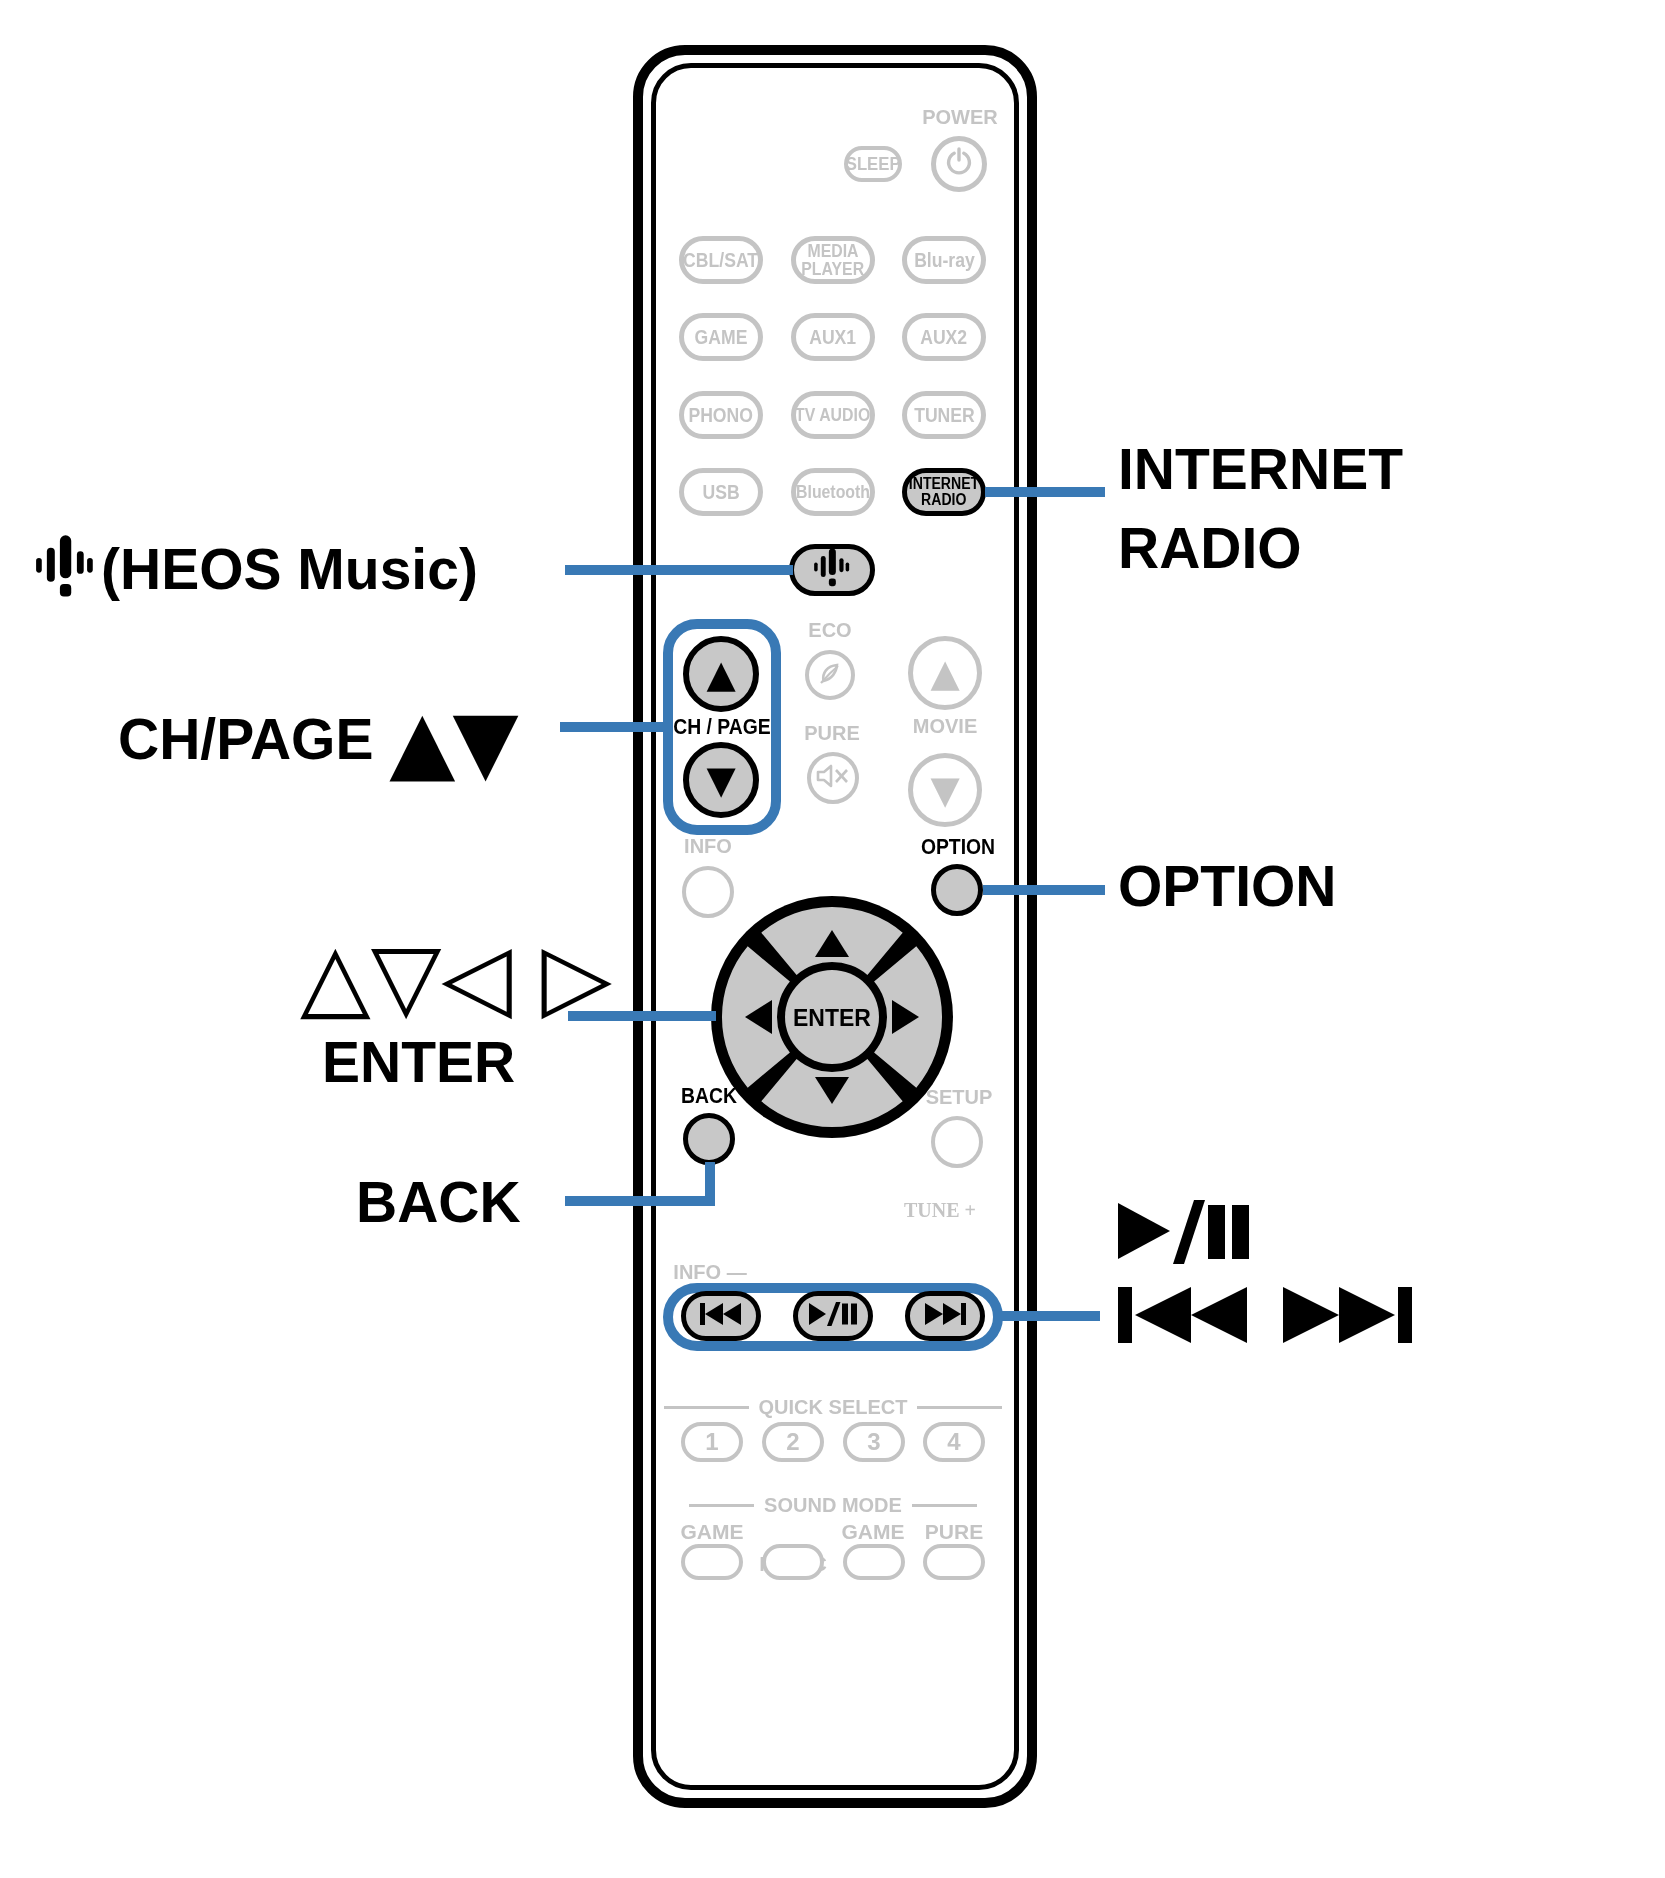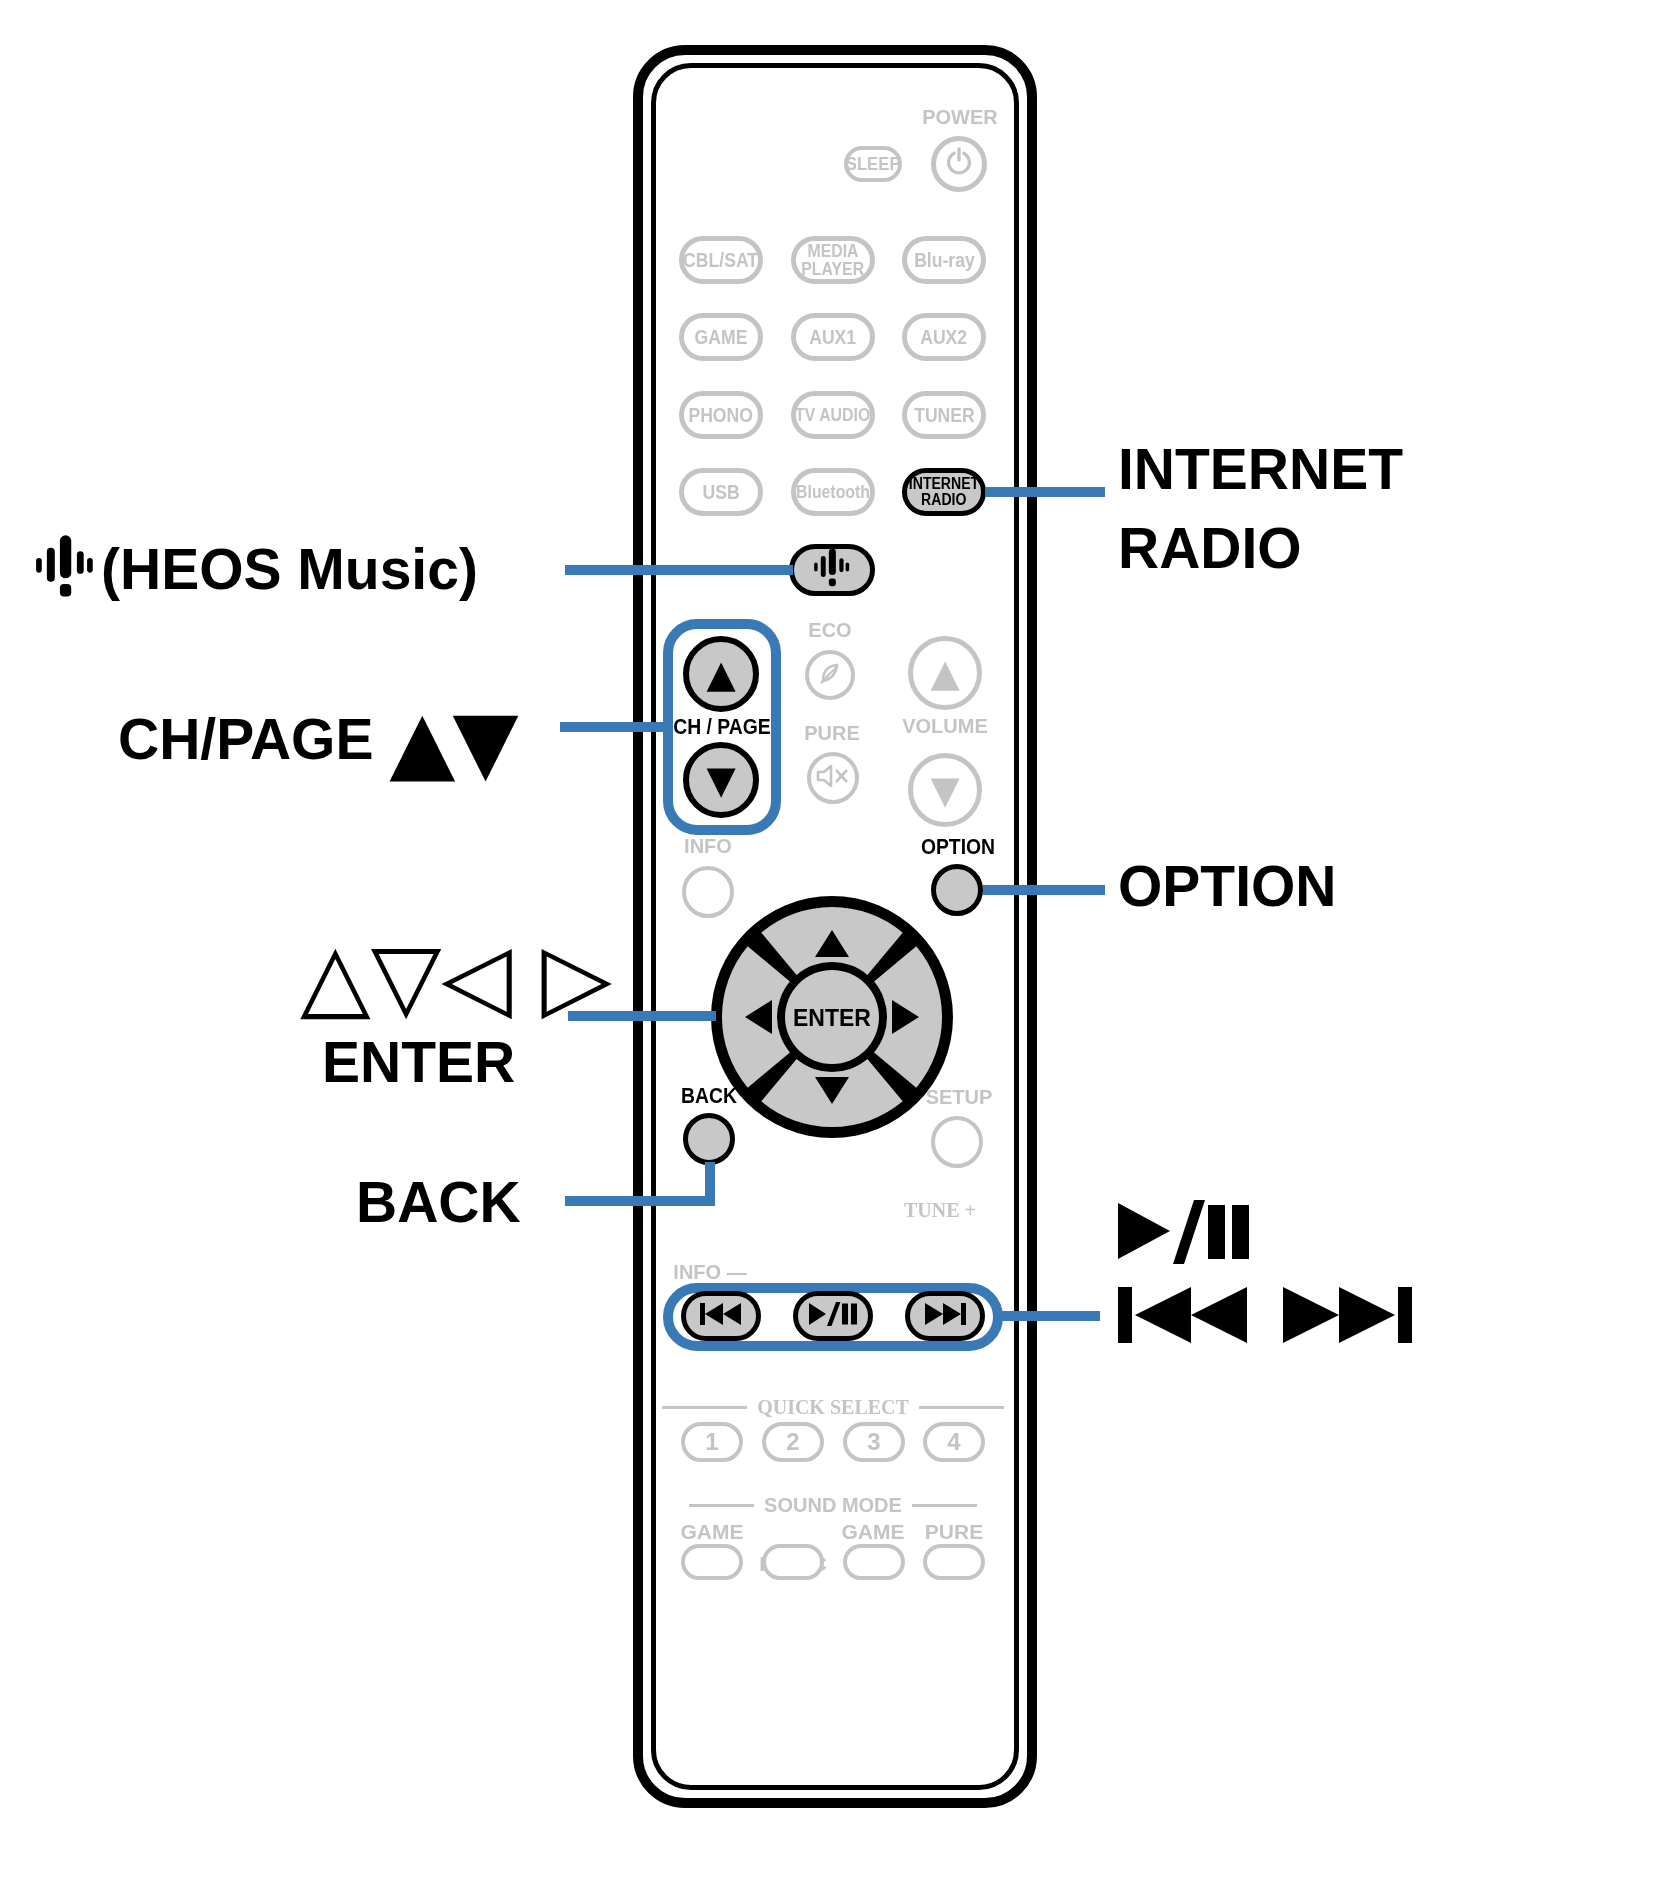--- a/index.html
+++ b/index.html
@@ -115,21 +115,21 @@
     <span>
       <svg width="30" height="30" viewBox="0 0 30 30">
         <path d="M22 7 C12 8 7 15 8.5 23 C17 21 21.5 14 22 7 Z" fill="none" stroke="#c4c4c4" stroke-width="2.6"></path>
         <path d="M6 25 C12 18 17 13 23 8" stroke="#c4c4c4" stroke-width="2.2" fill="none"></path>
       </svg>
     </span>
   </div>
   <div class="circ outline" style="left:908px;top:636px;width:74px;height:74px;border-width:5px;">
     <span class="tri gray">▲</span>
   </div>
-  <div class="glabel" style="left:895px;top:715px;width:100px;">VOLUME</div>
+  <div class="glabel" style="left:895px;top:715px;width:100px;">MOVIE</div>
   <div class="circ outline" style="left:908px;top:753px;width:74px;height:74px;border-width:5px;">
     <span class="tri gray">▼</span>
   </div>
   <div class="glabel" style="left:797px;top:722px;width:70px;">PURE</div>
   <div class="circ outline" style="left:807px;top:752px;width:52px;height:52px;">
     <span>
       <svg width="34" height="26" viewBox="0 0 34 26">
         <path d="M2 9 H8 L15 3 V23 L8 17 H2 Z" fill="none" stroke="#c4c4c4" stroke-width="2.6" stroke-linejoin="round"></path>
         <line x1="20" y1="7" x2="31" y2="19" stroke="#c4c4c4" stroke-width="2.6"></line>
         <line x1="31" y1="7" x2="20" y2="19" stroke="#c4c4c4" stroke-width="2.6"></line>
@@ -202,21 +202,21 @@
   <div class="pill dark" style="left:905px;top:1291px;width:80px;height:50px;z-index:6;">
     <span>
       <svg width="42" height="22" viewBox="0 0 42 22" fill="#000">
         <polygon points="1,0 1,22 19,11"></polygon>
           <polygon points="19,0 19,22 37,11"></polygon>
           <rect x="37" y="0" width="5" height="22"></rect>
       </svg>
     </span>
   </div>
 
-  <div class="hdr" style="left:663px;top:1396px;width:340px;font-family:Liberation Serif, serif;">
+  <div class="hdr" style="left:663px;top:1396px;width:340px;">
     <div class="rule"></div>
     <div class="t">QUICK SELECT</div>
     <div class="rule"></div>
   </div>
   <div class="pill" style="left:681px;top:1422px;width:62px;height:40px;border-width:4px;font-size:24px;">
     <span>1</span>
     </div>
   <div class="pill" style="left:762px;top:1422px;width:62px;height:40px;border-width:4px;font-size:24px;">
     <span>2</span>
     </div>

